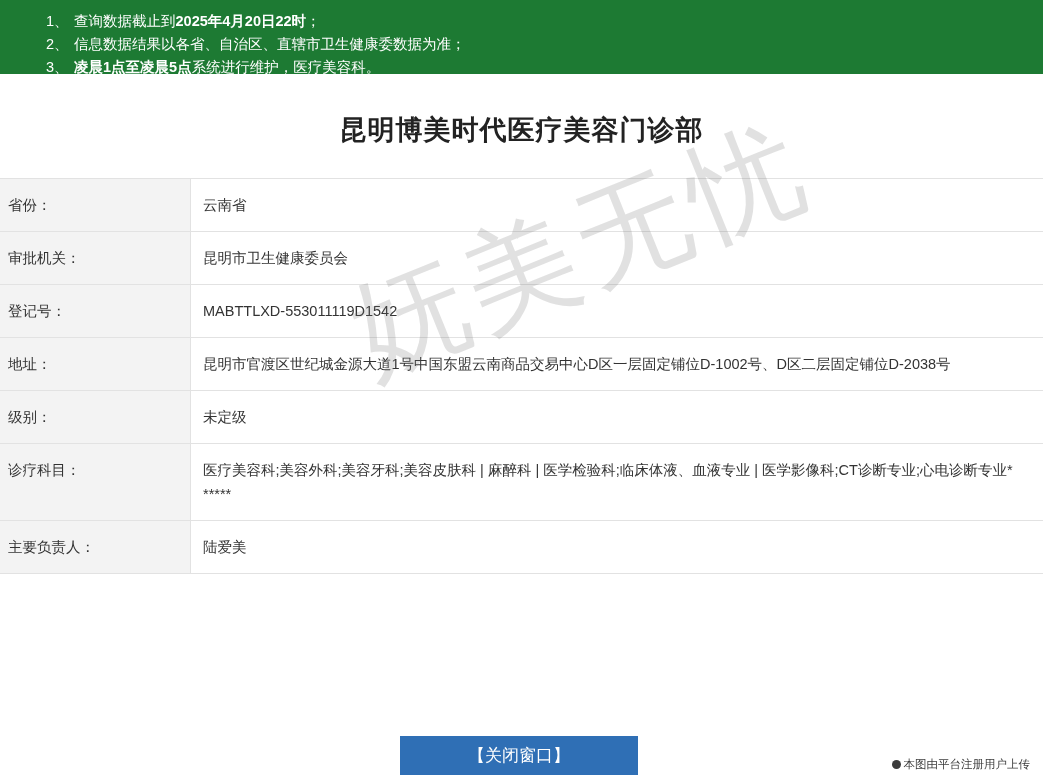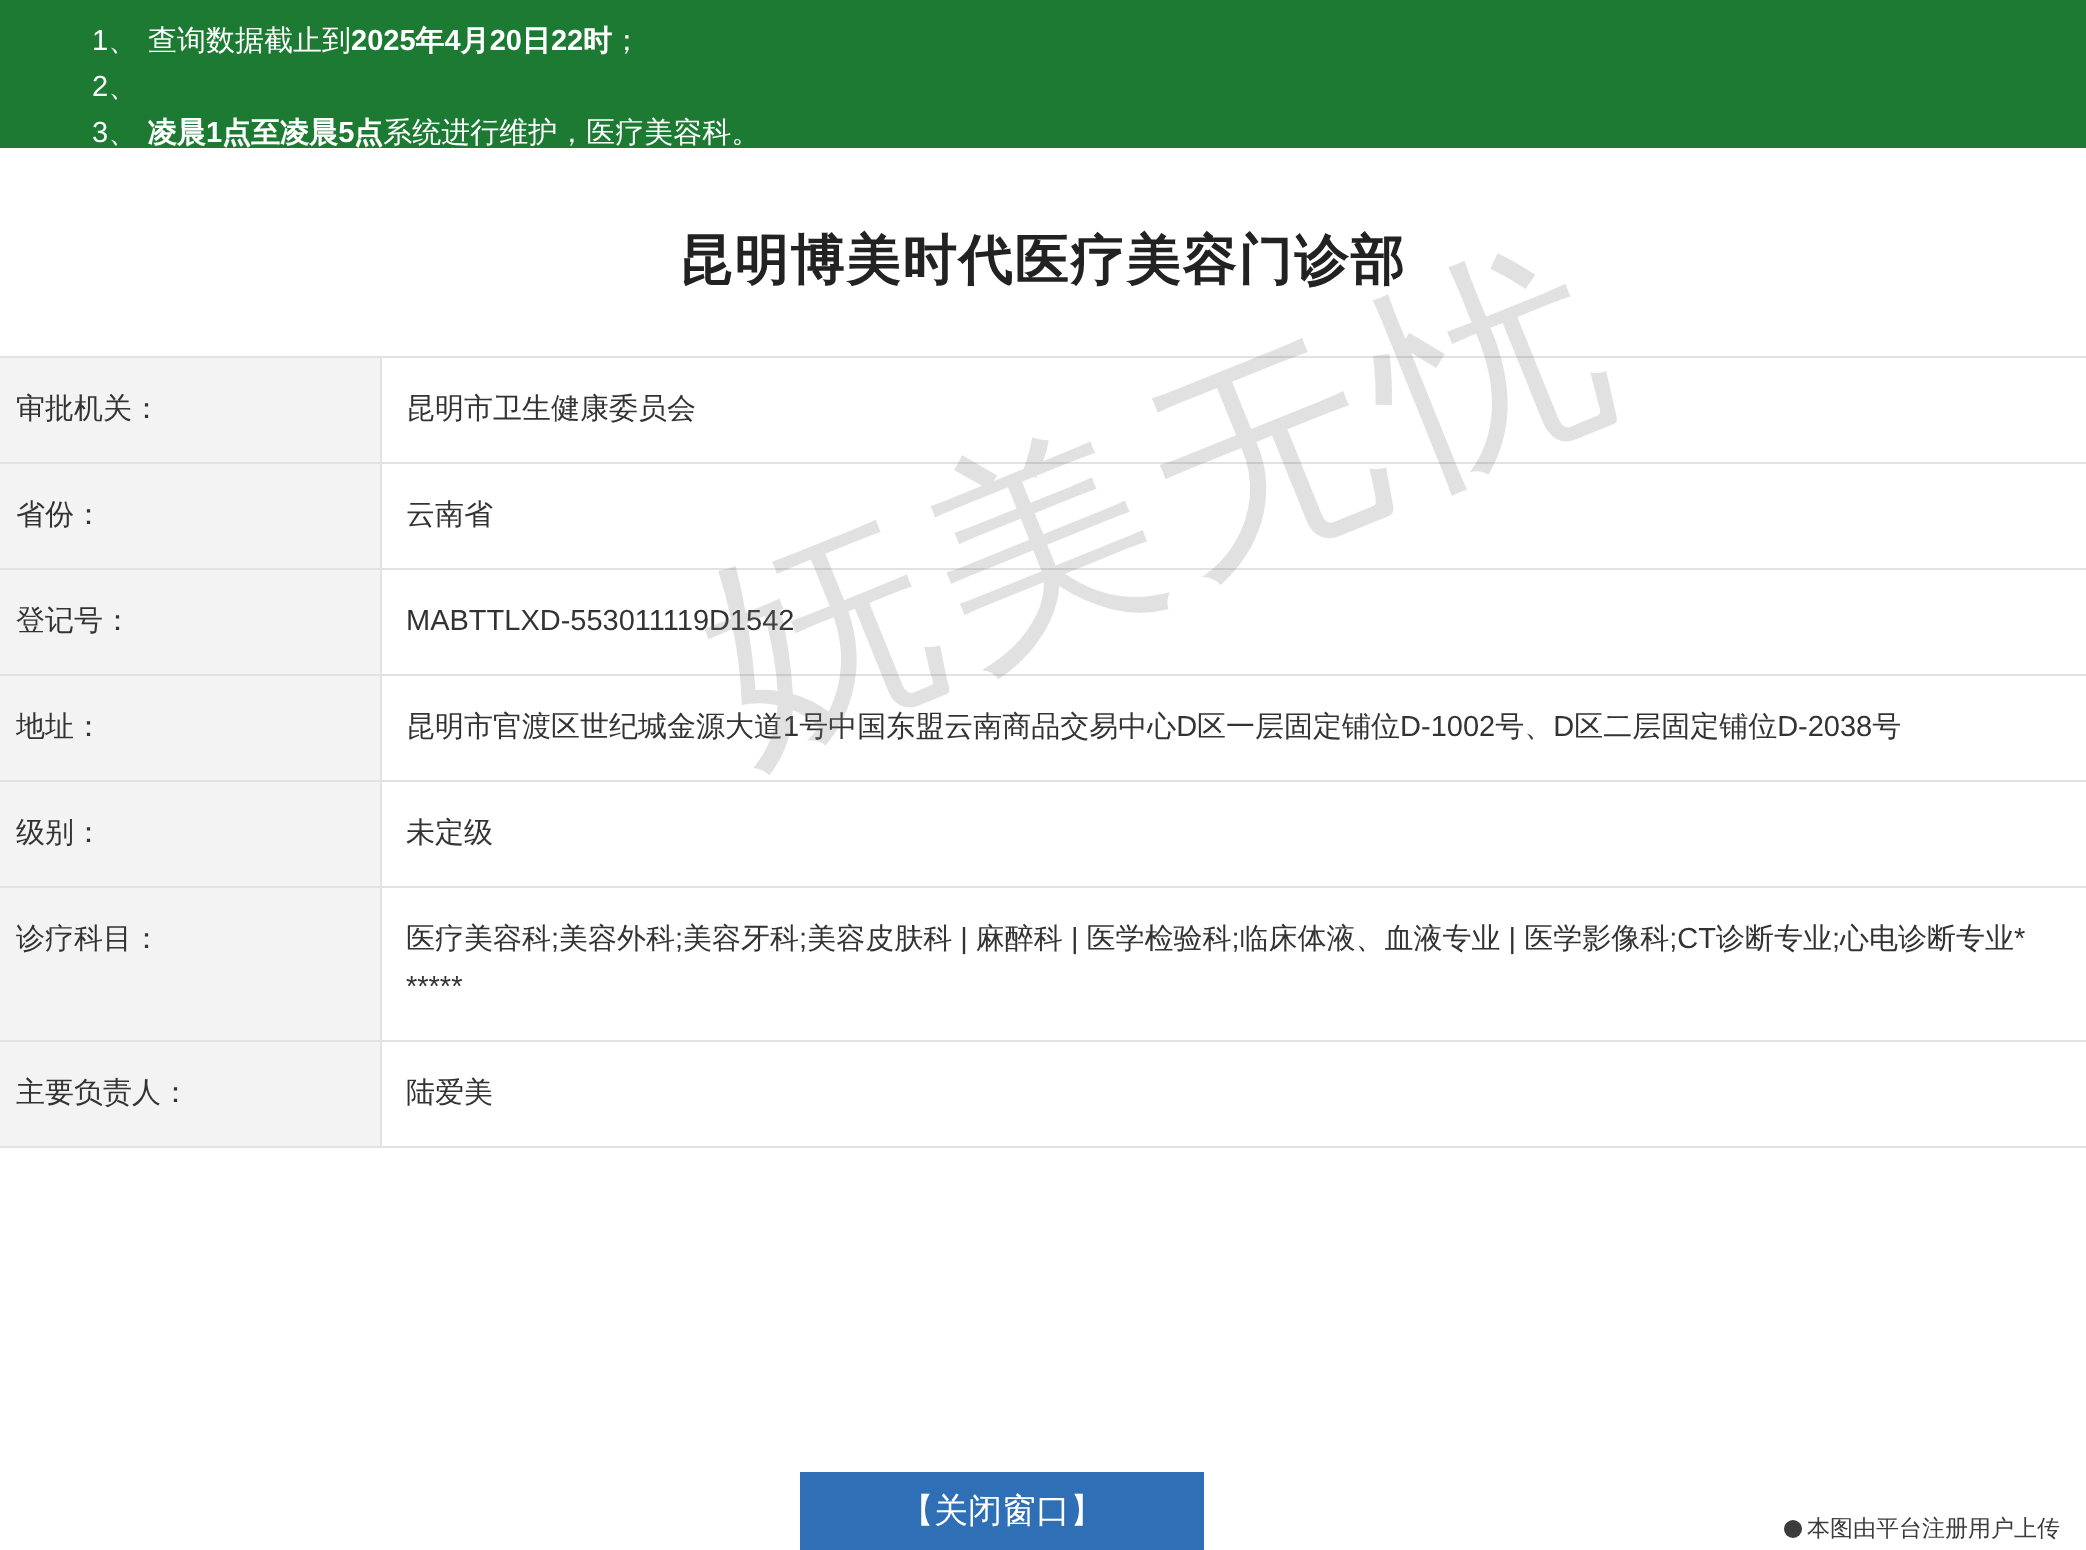--- a/index.html
+++ b/index.html
@@ -116,21 +116,21 @@
     position: absolute;
     left: 0;
     bottom: 0;
     width: 1043px;
     height: 55px;
   }
   .close-button {
     position: absolute;
     left: 400px;
     top: 16px;
-    width: 202px;
+    width: 238px;
     height: 40px;
     background: #2f6fb5;
     border: none;
     color: #ffffff;
     font-size: 17px;
     font-family: "Liberation Sans", sans-serif;
     cursor: pointer;
     line-height: 40px;
     text-align: center;
     padding: 0;
@@ -156,38 +156,39 @@
 </head>
 <body>
 
 <div class="notice">
   <div class="notice-row">
     <span class="notice-num">1、</span>
     <span class="notice-text"><span>查询数据截止到</span><b>2025年4月20日22时</b><span>；</span></span>
   </div>
   <div class="notice-row">
     <span class="notice-num">2、</span>
+    <span class="notice-text"><span>信息数据结果以各省、自治区、直辖市卫生健康委数据为准；</span><b></b><span></span></span>
   </div>
   <div class="notice-row">
     <span class="notice-num">3、</span>
     <span class="notice-text"><span></span><b>凌晨1点至凌晨5点</b><span>系统进行维护，医疗美容科。</span></span>
   </div>
 </div>
 
 <h1 class="title">昆明博美时代医疗美容门诊部</h1>
 
 <table class="info-table">
   <tbody>
     <tr>
+      <td class="label">省份：</td>
+      <td class="value">云南省</td>
+    </tr>
+    <tr>
       <td class="label">审批机关：</td>
       <td class="value">昆明市卫生健康委员会</td>
-    </tr>
-    <tr>
-      <td class="label">省份：</td>
-      <td class="value">云南省</td>
     </tr>
     <tr>
       <td class="label">登记号：</td>
       <td class="value">MABTTLXD-553011119D1542</td>
     </tr>
     <tr>
       <td class="label">地址：</td>
       <td class="value">昆明市官渡区世纪城金源大道1号中国东盟云南商品交易中心D区一层固定铺位D-1002号、D区二层固定铺位D-2038号</td>
     </tr>
     <tr>

